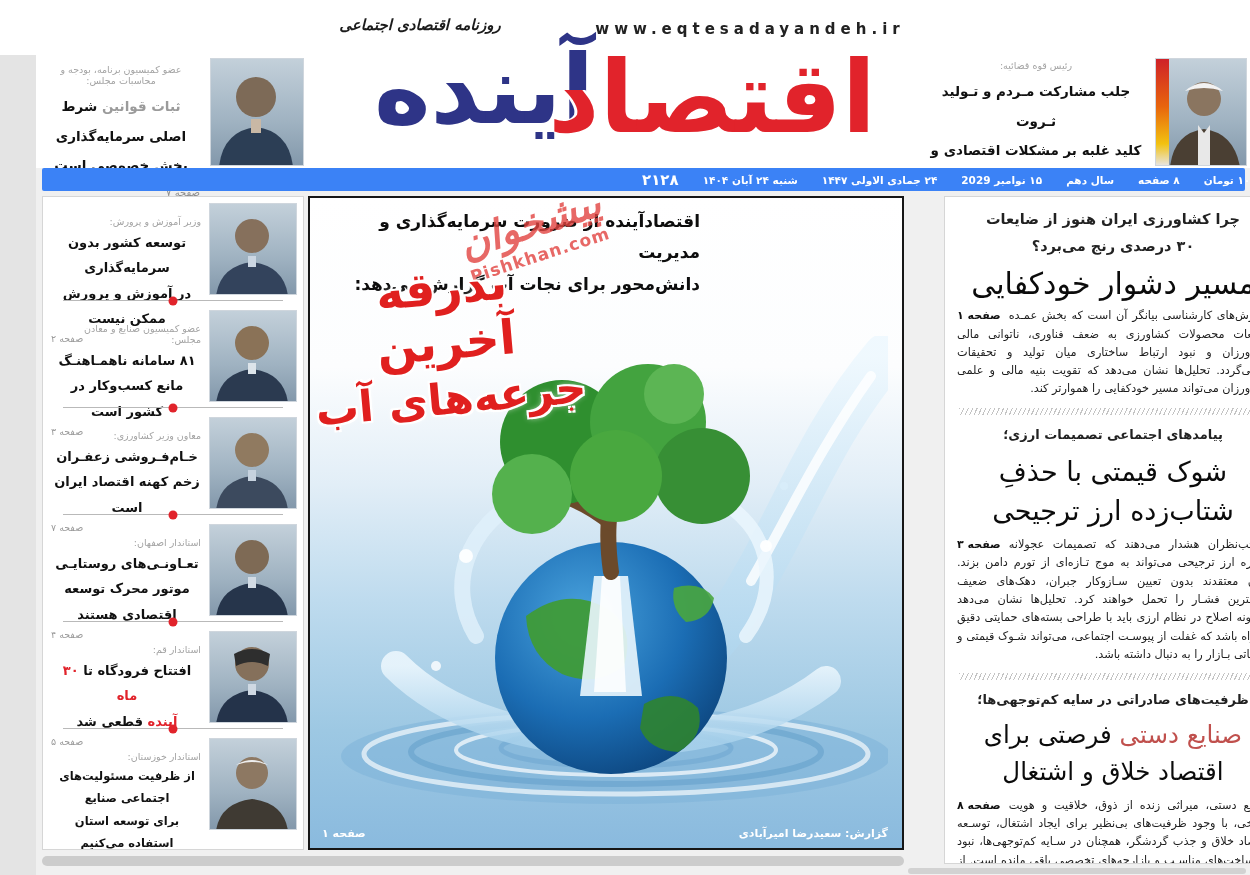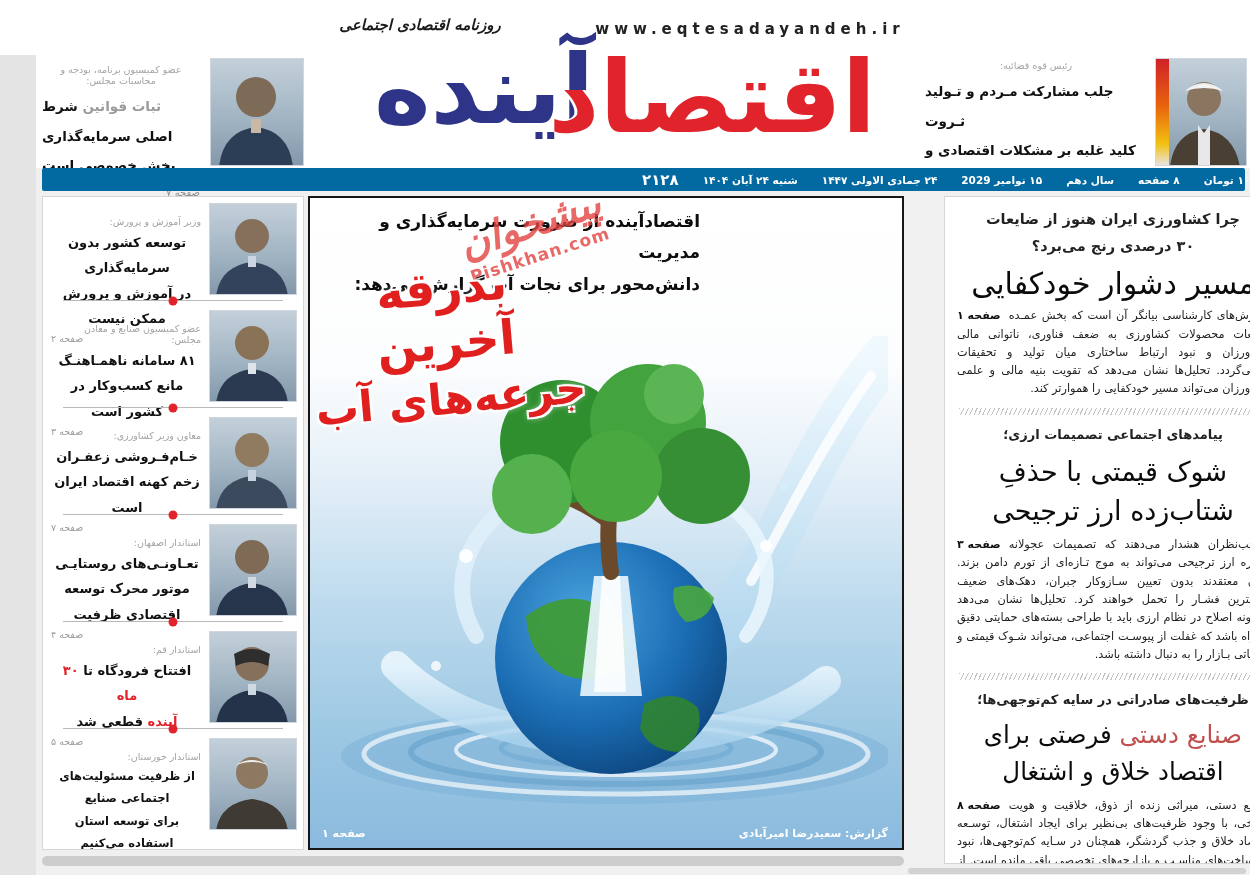--- a/index.html
+++ b/index.html
@@ -26,35 +26,35 @@
   .logo-blue { font-size:96px; font-weight:900; color:#2e3487; margin-right:-46px;
                transform:translateY(-8px); z-index:1; }
 
   .hdr-block { direction:rtl; }
   .hdr-left  { left:42px;  top:56px; width:262px; height:112px; }
   .hdr-right { left:925px; top:52px; width:322px; height:116px; }
   .hdr-text  { position:absolute; top:0; bottom:0; }
   .hdr-left  .hdr-text { right:104px; left:0; }
   .hdr-right .hdr-text { right:100px; left:0; }
   .hdr-kicker { font-size:9.5px; color:#a3a3a3; text-align:center; margin:8px 0 6px; }
-  .hdr-line { font-size:13.5px; font-weight:900; color:#111; text-align:left; line-height:2.2; }
+  .hdr-line { font-size:13.5px; font-weight:900; color:#111; text-align:center; line-height:2.2; }
   .hdr-line .gray { color:#9b9b9b; }
   .hdr-page { font-size:10px; color:#8f8f8f; text-align:right; margin-top:6px; }
   .hdr-right .hdr-page { text-align:right; }
 
   .photo { position:absolute; overflow:hidden; border:1px solid #cfd6dd;
            background:linear-gradient(180deg,#c3d0da 0%,#9fb2c1 60%,#8398ab 100%); }
   .photo svg { display:block; }
   .hdr-left  .photo { right:0; top:2px; width:94px; height:108px; }
   .hdr-right .photo { right:0; top:6px; width:92px; height:108px; }
   .flag-stripe { position:absolute; left:0; top:0; width:13px; height:100%;
                  background:linear-gradient(180deg,#cf2128 0%,#e8650d 45%,#f2c210 80%,#e8e4de 100%); }
 
   
-  .datebar { left:42px; top:168px; width:1203px; height:23px; background:#0369a1;
+  .datebar { left:42px; top:168px; width:1203px; height:23px; background:#3b82f6;
              border-radius:2px; display:flex; align-items:center; color:#fff;
              font-size:10.5px; font-weight:bold; column-gap:24px; }
   .datebar .issue { margin-left:600px; font-size:15px; letter-spacing:1px; }
   .datebar span { white-space:nowrap; }
 
   
   .card { background:#fff; border:1px solid #d6d6d6; }
   .sidebar  { left:42px;  top:196px; width:262px; height:654px; overflow:hidden; }
   .centerpx { left:308px; top:196px; width:596px; height:654px; overflow:hidden;
               border:2px solid #161616;
@@ -216,21 +216,21 @@
         </svg>
     </div>
   </div>
   <div class="sb-div">
       <span class="dot"></span>
     </div>
 
   <div class="sb-item">
     <div class="sb-kicker">استاندار اصفهان:</div>
     <div class="sb-line">تعـاونـی‌های روستایـی</div>
-    <div class="sb-line">موتور محرک توسعه اقتصادی ظرفیت</div>
+    <div class="sb-line">موتور محرک توسعه اقتصادی هستند</div>
     <div class="sb-page">صفحه ۴</div>
     <div class="photo">
       <svg width="88" height="92" viewBox="0 0 88 92">
           <circle cx="44" cy="32" r="17" fill="#7e6a55"></circle>
           <path d="M8 92 Q12 62 44 58 Q76 62 80 92 Z" fill="#26354b"></path>
           <rect x="40" y="52" width="8" height="11" fill="#d2dbe4"></rect>
         </svg>
     </div>
   </div>
   <div class="sb-div">

